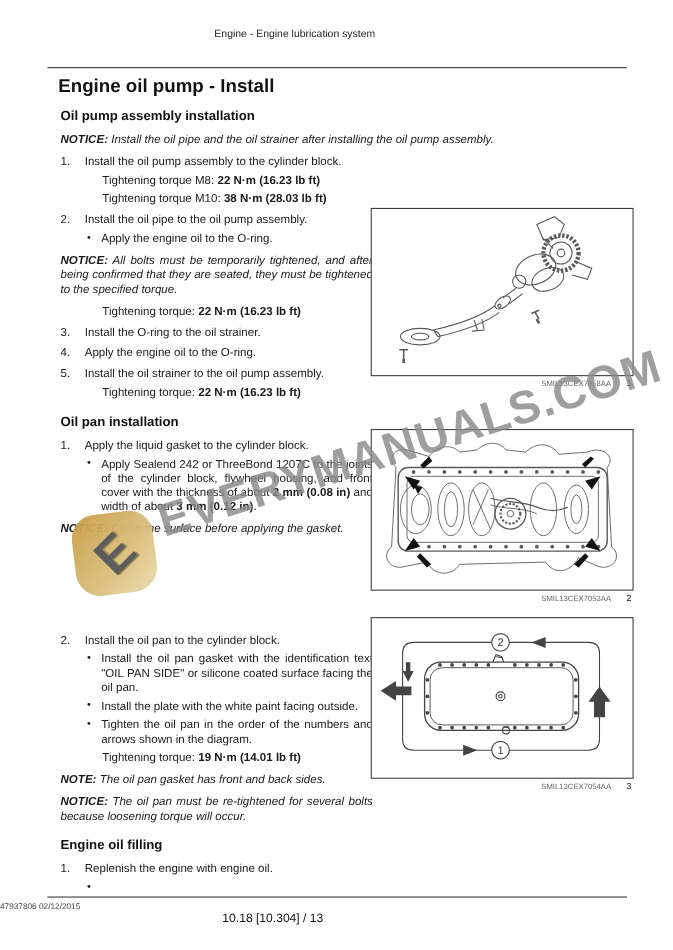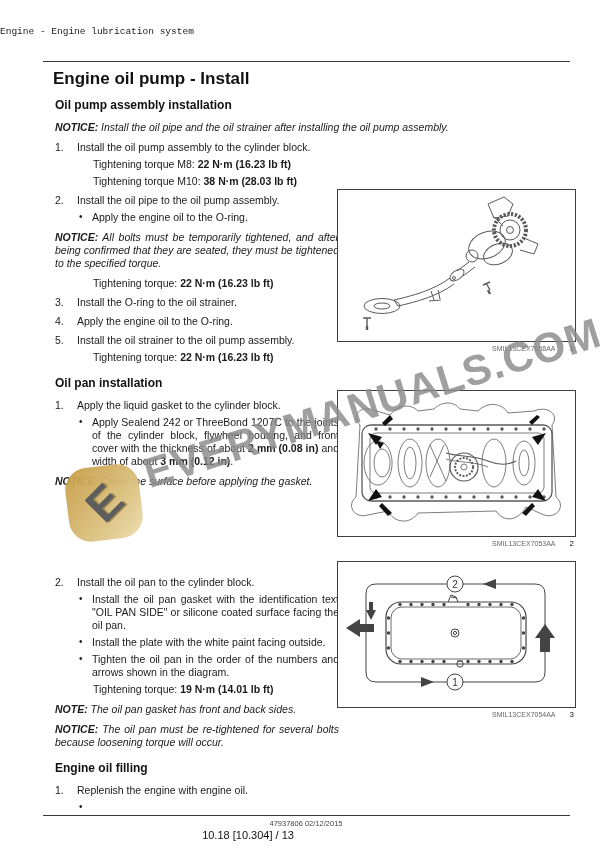--- a/index.html
+++ b/index.html
@@ -5,27 +5,27 @@
   html,body{margin:0;padding:0;background:#e8e8e8;}
   .page{
     position:relative;
     width:612px;height:864px;
     background:#ffffff;
     font-family:"Liberation Sans","DejaVu Sans",sans-serif;
     color:#1a1a1a;
     overflow:hidden;
   }
   
-  .doc-header{position:absolute;top:26px;left:0;width:536px;
-    font-size:9.5px;color:#222;font-family:Liberation Mono, monospace;}
+  .doc-header{position:absolute;top:26px;left:0;width:536px;text-align:center;
+    font-size:9.5px;color:#222;}
   .rule-top{position:absolute;top:61px;left:43px;width:527px;height:0;
     border-top:1.6px solid #3a3a3a;}
   .rule-bottom{position:absolute;top:815px;left:43px;width:527px;height:0;
     border-top:1.2px solid #3a3a3a;}
-  .footer-l1{position:absolute;top:819px;left:0;width:612px;text-align:center;
+  .footer-l1{position:absolute;top:819px;left:0;width:612px;
     font-size:7.5px;color:#444;}
   .footer-l2{position:absolute;top:829px;left:0;width:496px;text-align:center;
     font-size:11px;color:#111;}
   
   .h1{position:absolute;top:69px;left:53px;font-size:17px;font-weight:bold;color:#111;}
   
   .col{position:absolute;top:99px;left:55px;width:284px;font-size:10.5px;line-height:13px;}
   .h2{font-size:12px;font-weight:bold;margin:0 0 9px 0;color:#111;}
   .h2.later{margin-top:13px;}
   .wide{width:470px;}

